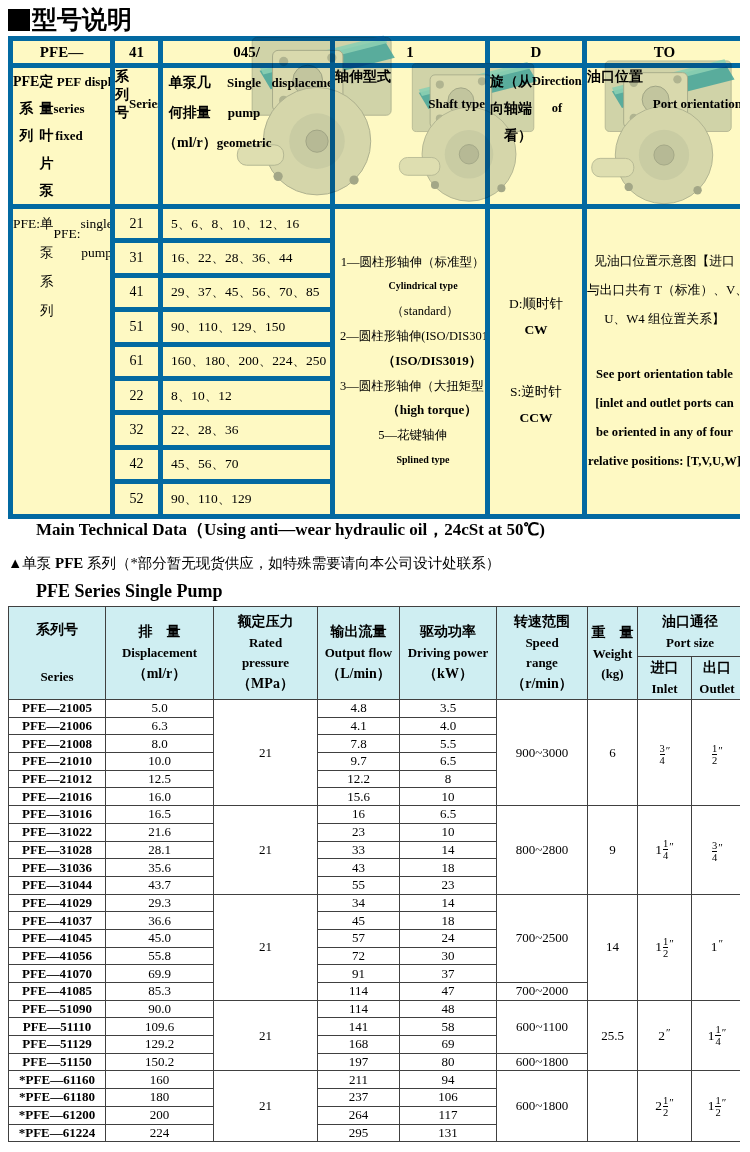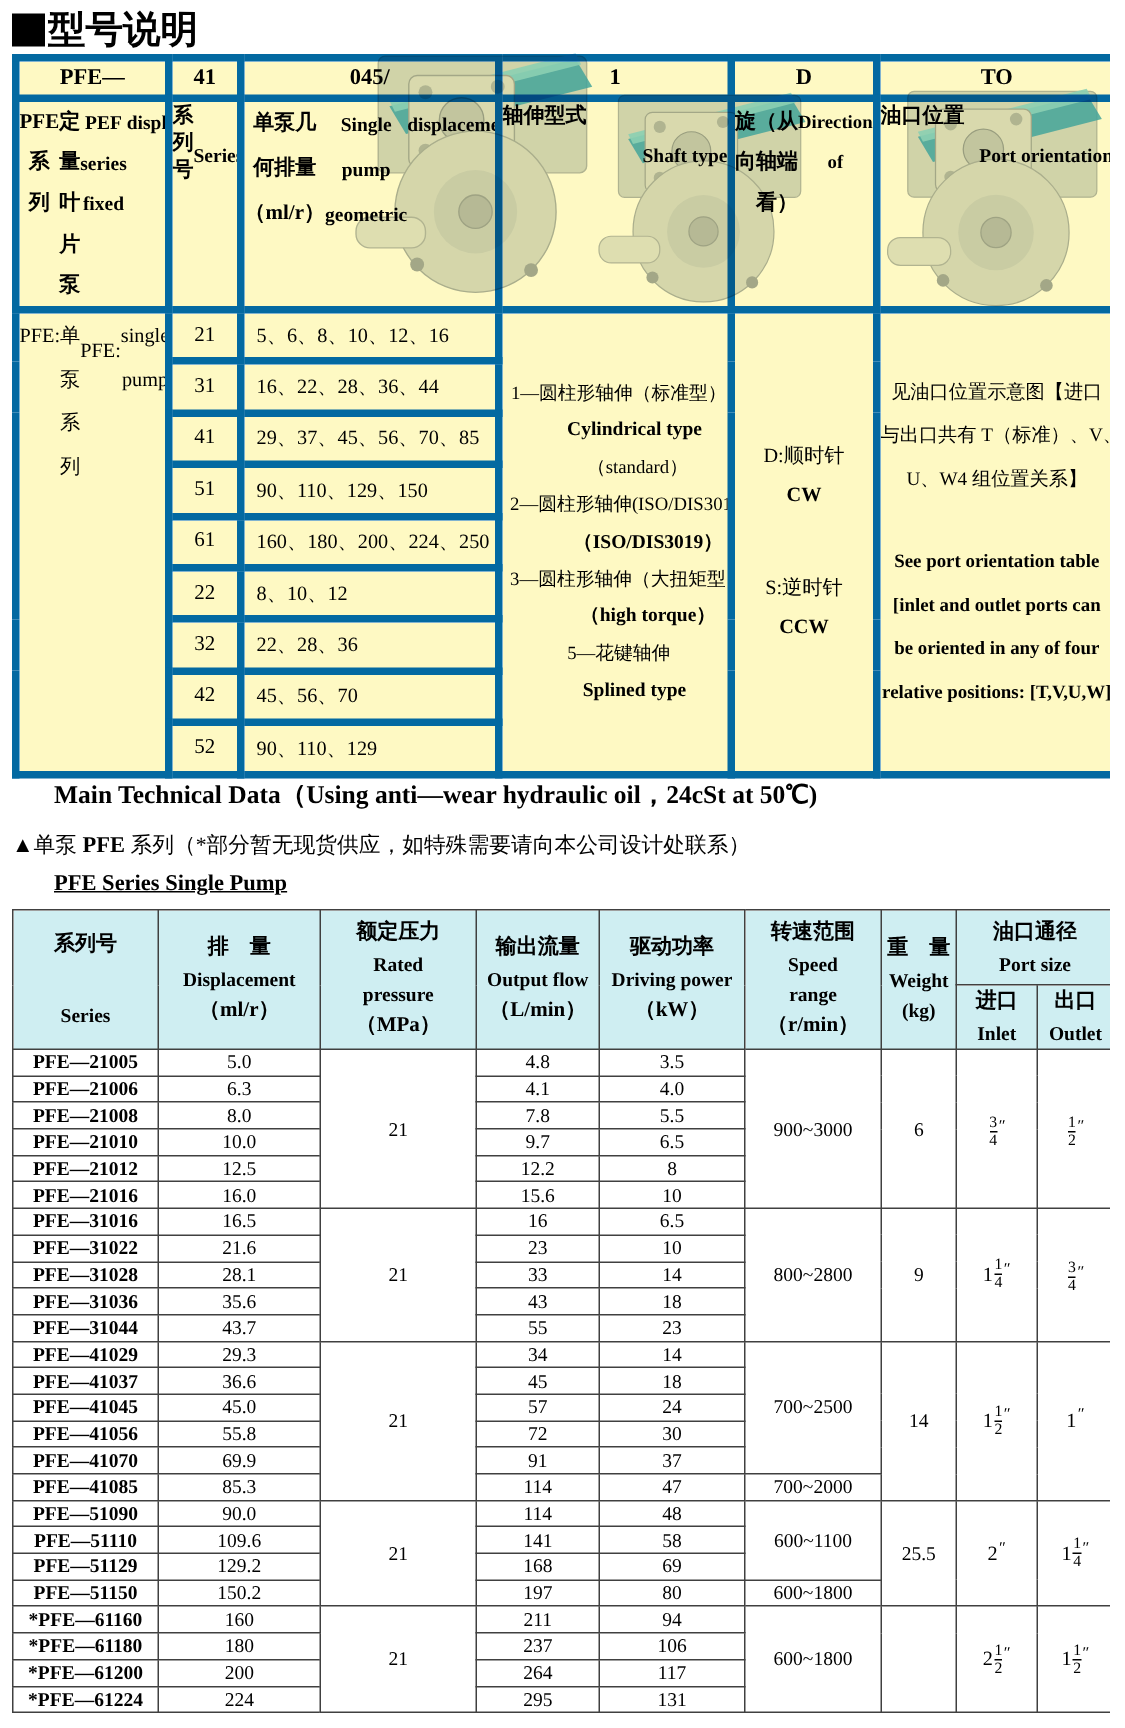--- a/index.html
+++ b/index.html
@@ -7,42 +7,42 @@
          font-family:"Liberation Serif", serif;color:#000;}
   .ttl{position:absolute;display:flex;align-items:center;font-weight:bold;}
   .sq{display:inline-block;background:#000;}
   #title1{left:8px;top:3px;font-size:25px;}
   #title1 .sq{width:22px;height:22px;margin-right:2px;}
   #title2{left:8px;top:481px;font-size:21px;}
   #title2 .sq{width:19px;height:19px;margin-right:2px;}
   #subtitle2{position:absolute;left:36px;top:518px;font-size:17px;font-weight:bold;}
   #note{position:absolute;left:8px;top:554px;font-size:14.5px;}
   #note b{font-size:15px;}
-  #subnote{position:absolute;left:36px;top:581px;font-size:15px;font-weight:bold;text-decoration:underline;}
+  #subnote{position:absolute;left:36px;top:581px;font-size:18px;font-weight:bold;}
 
   table{border-collapse:collapse;table-layout:fixed;}
   .t1{position:absolute;left:8px;top:36px;width:734px;}
   .t1 td{border:5px solid #0369a1;background:#fef9c3;text-align:center;vertical-align:middle;padding:0;overflow:hidden;}
   .t1 .code td{height:22px;font-weight:bold;font-size:15px;}
   .t1 .desc td{height:134px;}
   .vw{display:flex;justify-content:space-between;height:100%;}
   .cnl{font-size:14px;font-weight:bold;}
   .enl{font-size:13px;font-weight:bold;}
   .lh27>div{line-height:27.2px;}
   .lh30>div{line-height:30px;}
   .gap28{margin-top:28px;}
   .t1 .sr td{height:29.4px;}
   .t1 .sr .no{font-size:14px;}
   .t1 .sr .vals{font-size:13.5px;text-align:left;padding-left:8px;white-space:nowrap;}
   .leftgrp{padding-top:0;}
   .leftgrp>div{line-height:29px;font-size:13.5px;}
   .shaftcell{text-align:left;}
   .shaftcell>div{line-height:24.8px;white-space:nowrap;}
   .shaftcell .n{font-size:12.5px;padding-left:5px;}
-  .shaftcell .t{font-size:13px;font-weight:bold;padding-left:26px;}
+  .shaftcell .t{font-size:10px;font-weight:bold;padding-left:26px;}
   .shaftcell .p{font-size:12.5px;padding-left:30px;}
   .shaftcell .p2{font-size:13px;font-weight:bold;padding-left:44px;}
   .rotcell>div{line-height:26px;font-size:13.5px;}
   .rotcell .en{font-weight:bold;}
   .portcell>div{line-height:29px;font-size:12.8px;white-space:nowrap;}
   .portcell .en{font-weight:bold;font-size:12.6px;}
 
   .t2{position:absolute;left:8px;top:606px;width:734px;}
   .t2 th,.t2 td{border:1px solid #404040;padding:0;text-align:center;vertical-align:middle;overflow:hidden;}
   .t2 thead th{background:#cfeef2;font-weight:bold;}

